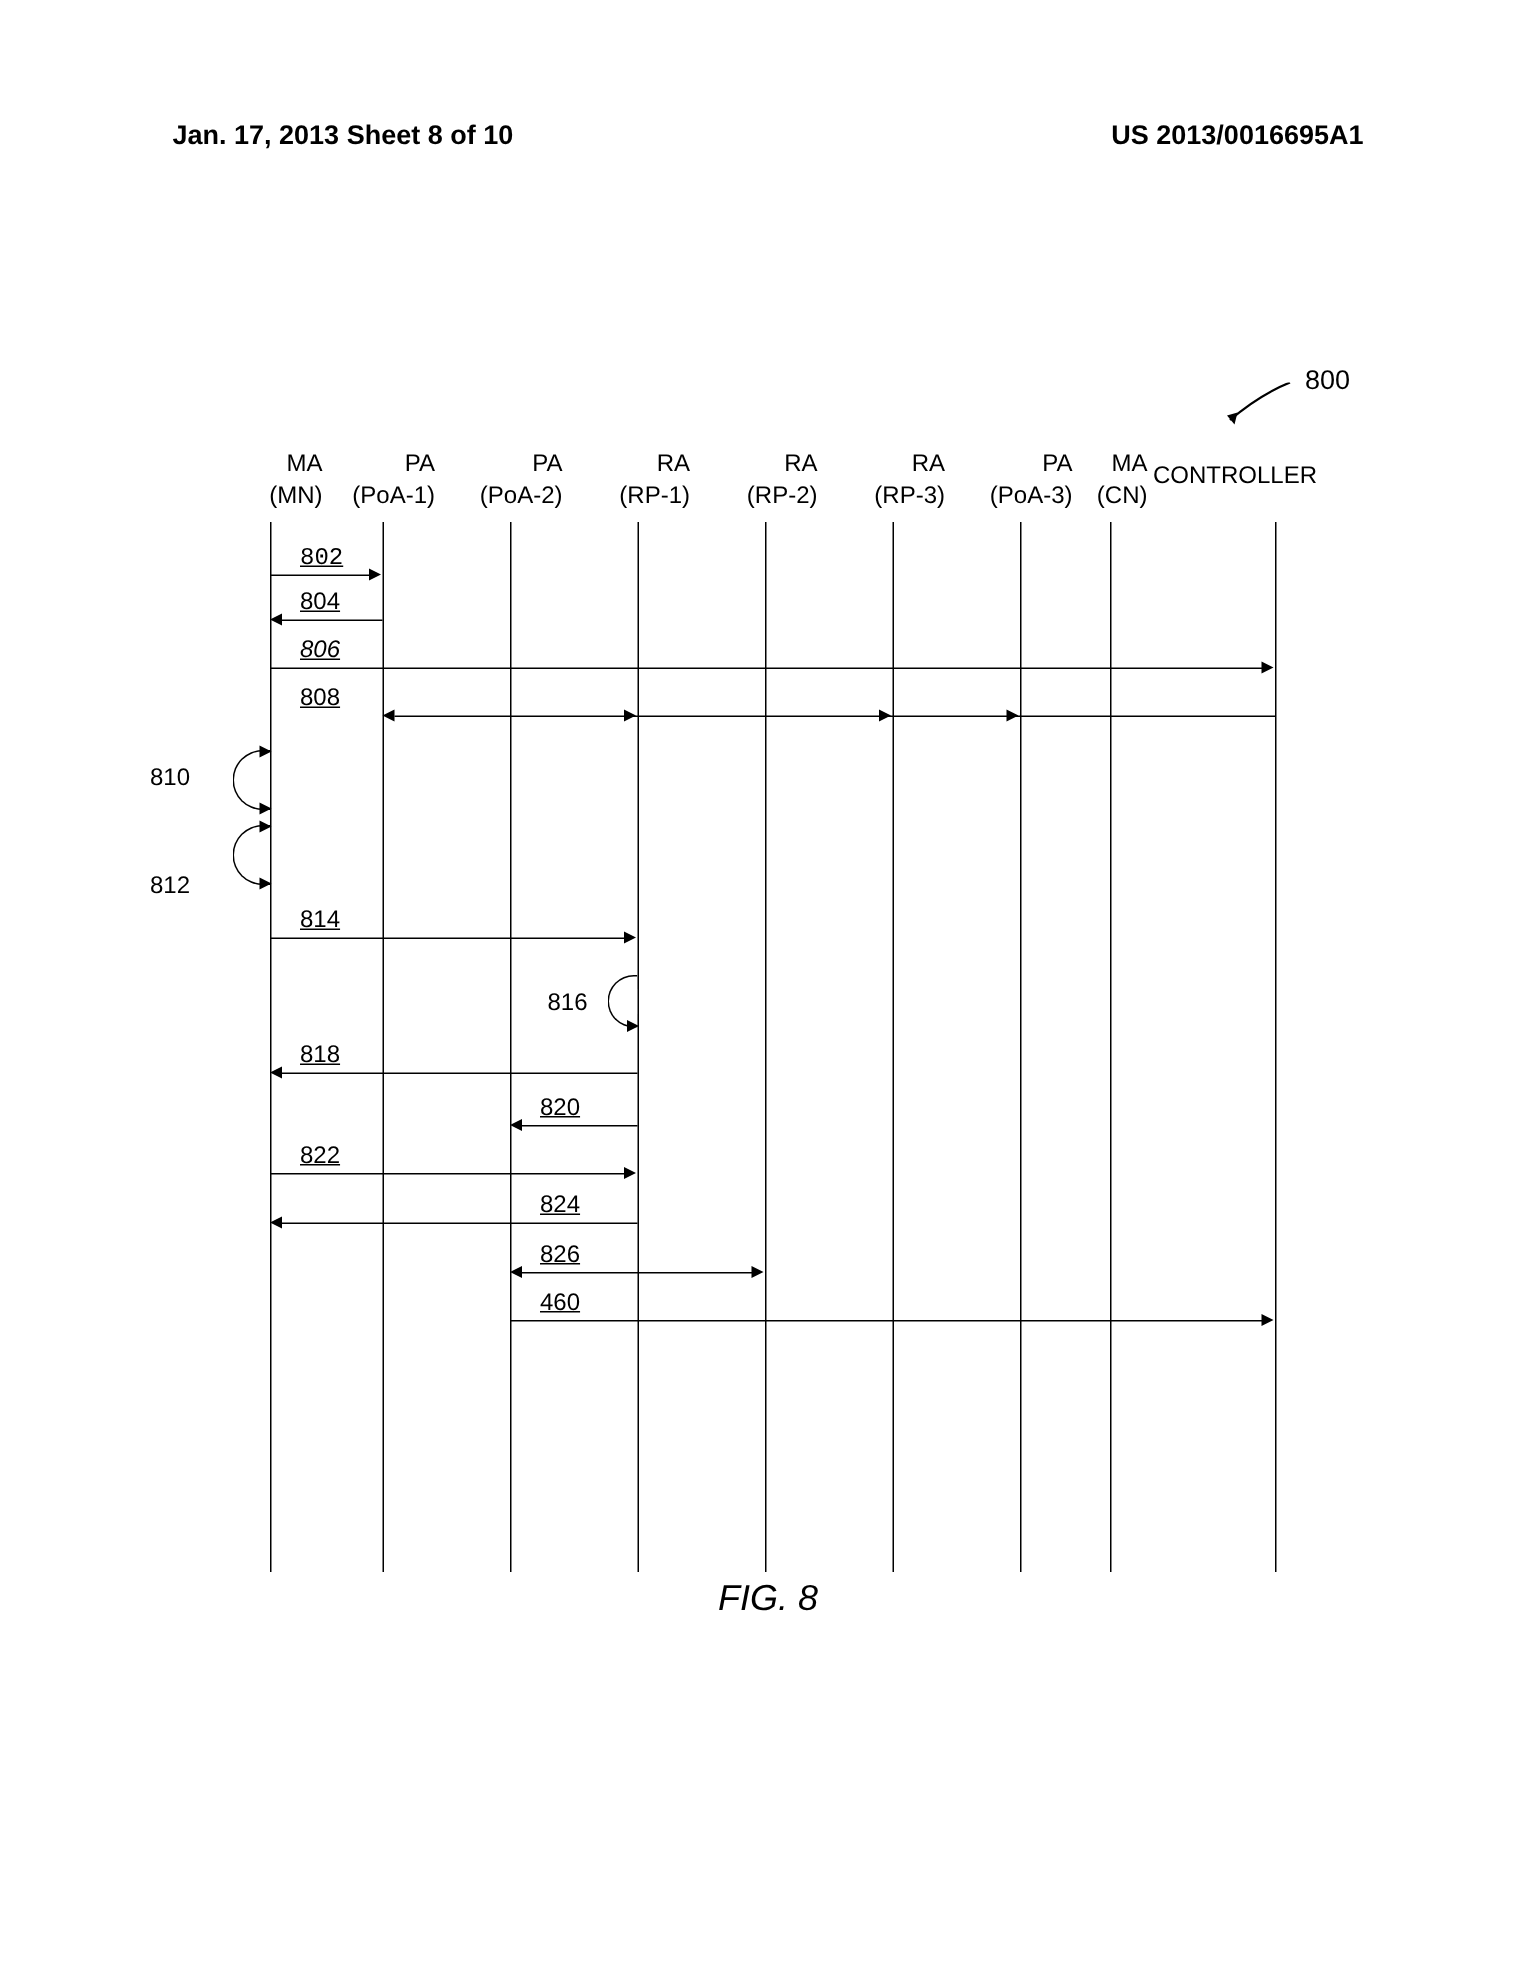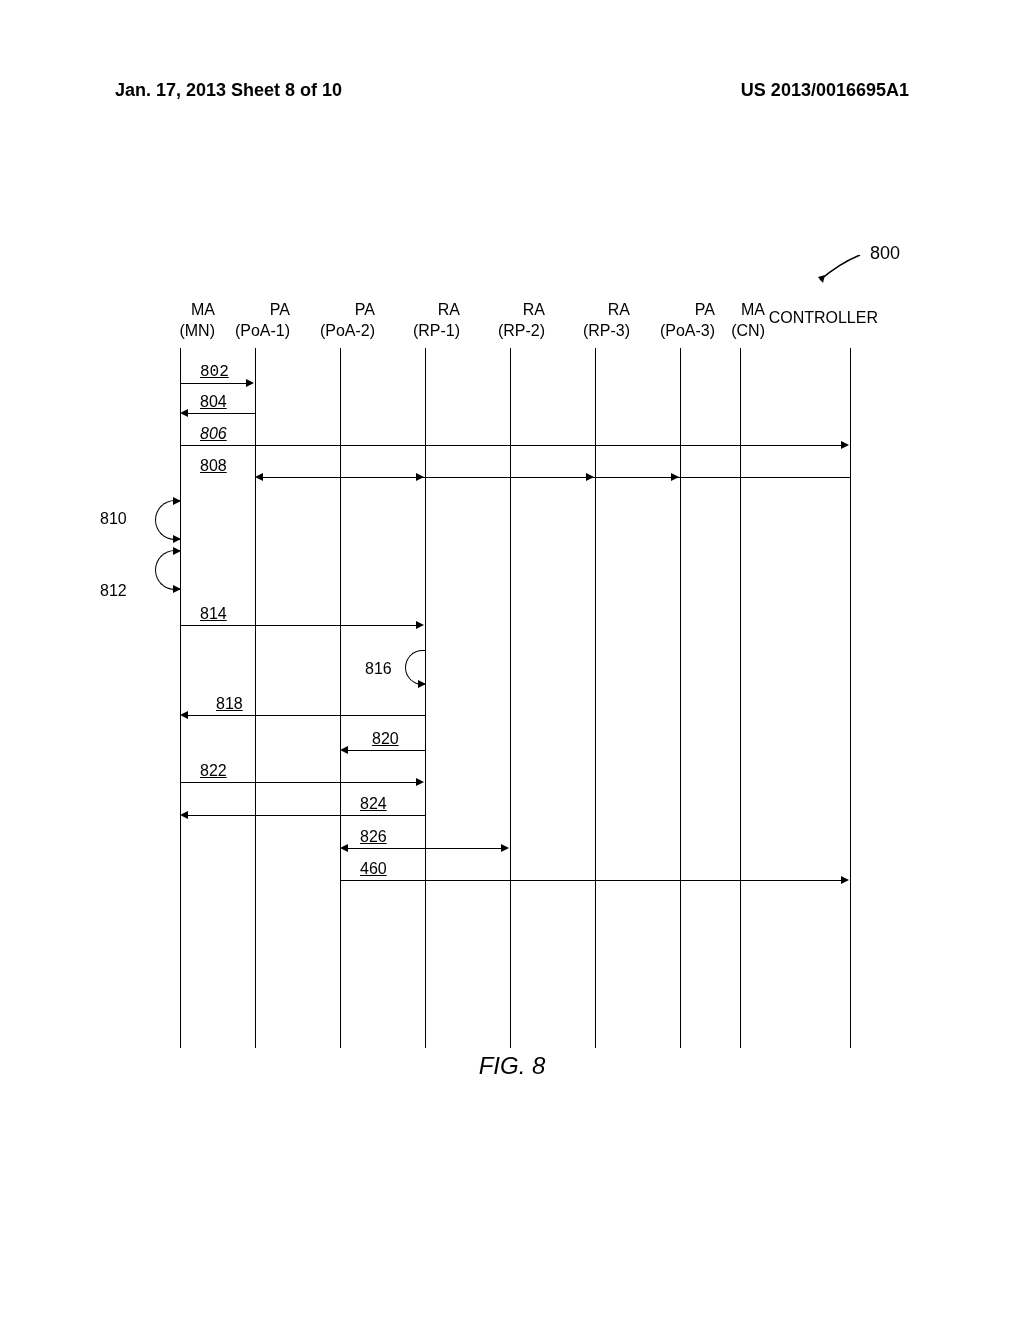--- a/index.html
+++ b/index.html
@@ -229,25 +229,25 @@
   <div class="msg-label" style="left:-50px; top:296px; text-decoration:none;margin-top:36px;">812</div>
   <div class="self-loop" style="left:5px; top:300px;"></div>
 
   <div class="msg-label" style="left:50px; top:355px;">814</div>
   <div class="arrow-line" style="left:30px; top:375px; width:237px;"></div>
   <div class="arrow-head-right" style="left:266px; top:371px;"></div>
 
   <div class="msg-label" style="left:215px; top:410px; text-decoration:none;">816</div>
   <div class="self-loop-right" style="left:255px; top:400px;"></div>
 
-  <div class="msg-label" style="left:50px; top:445px;margin-left:16px;">818</div>
+  <div class="msg-label" style="left:50px; top:445px;">818</div>
   <div class="arrow-line" style="left:38px; top:465px; width:237px;"></div>
   <div class="arrow-head-left" style="left:30px; top:461px;"></div>
 
-  <div class="msg-label" style="left:222px; top:480px;">820</div>
+  <div class="msg-label" style="left:210px; top:480px;">820</div>
   <div class="arrow-line" style="left:198px; top:500px; width:77px;"></div>
   <div class="arrow-head-left" style="left:190px; top:496px;"></div>
 
   <div class="msg-label" style="left:50px; top:512px;">822</div>
   <div class="arrow-line" style="left:30px; top:532px; width:237px;"></div>
   <div class="arrow-head-right" style="left:266px; top:528px;"></div>
 
   <div class="msg-label" style="left:210px; top:545px;">824</div>
   <div class="arrow-line" style="left:38px; top:565px; width:237px;"></div>
   <div class="arrow-head-left" style="left:30px; top:561px;"></div>

